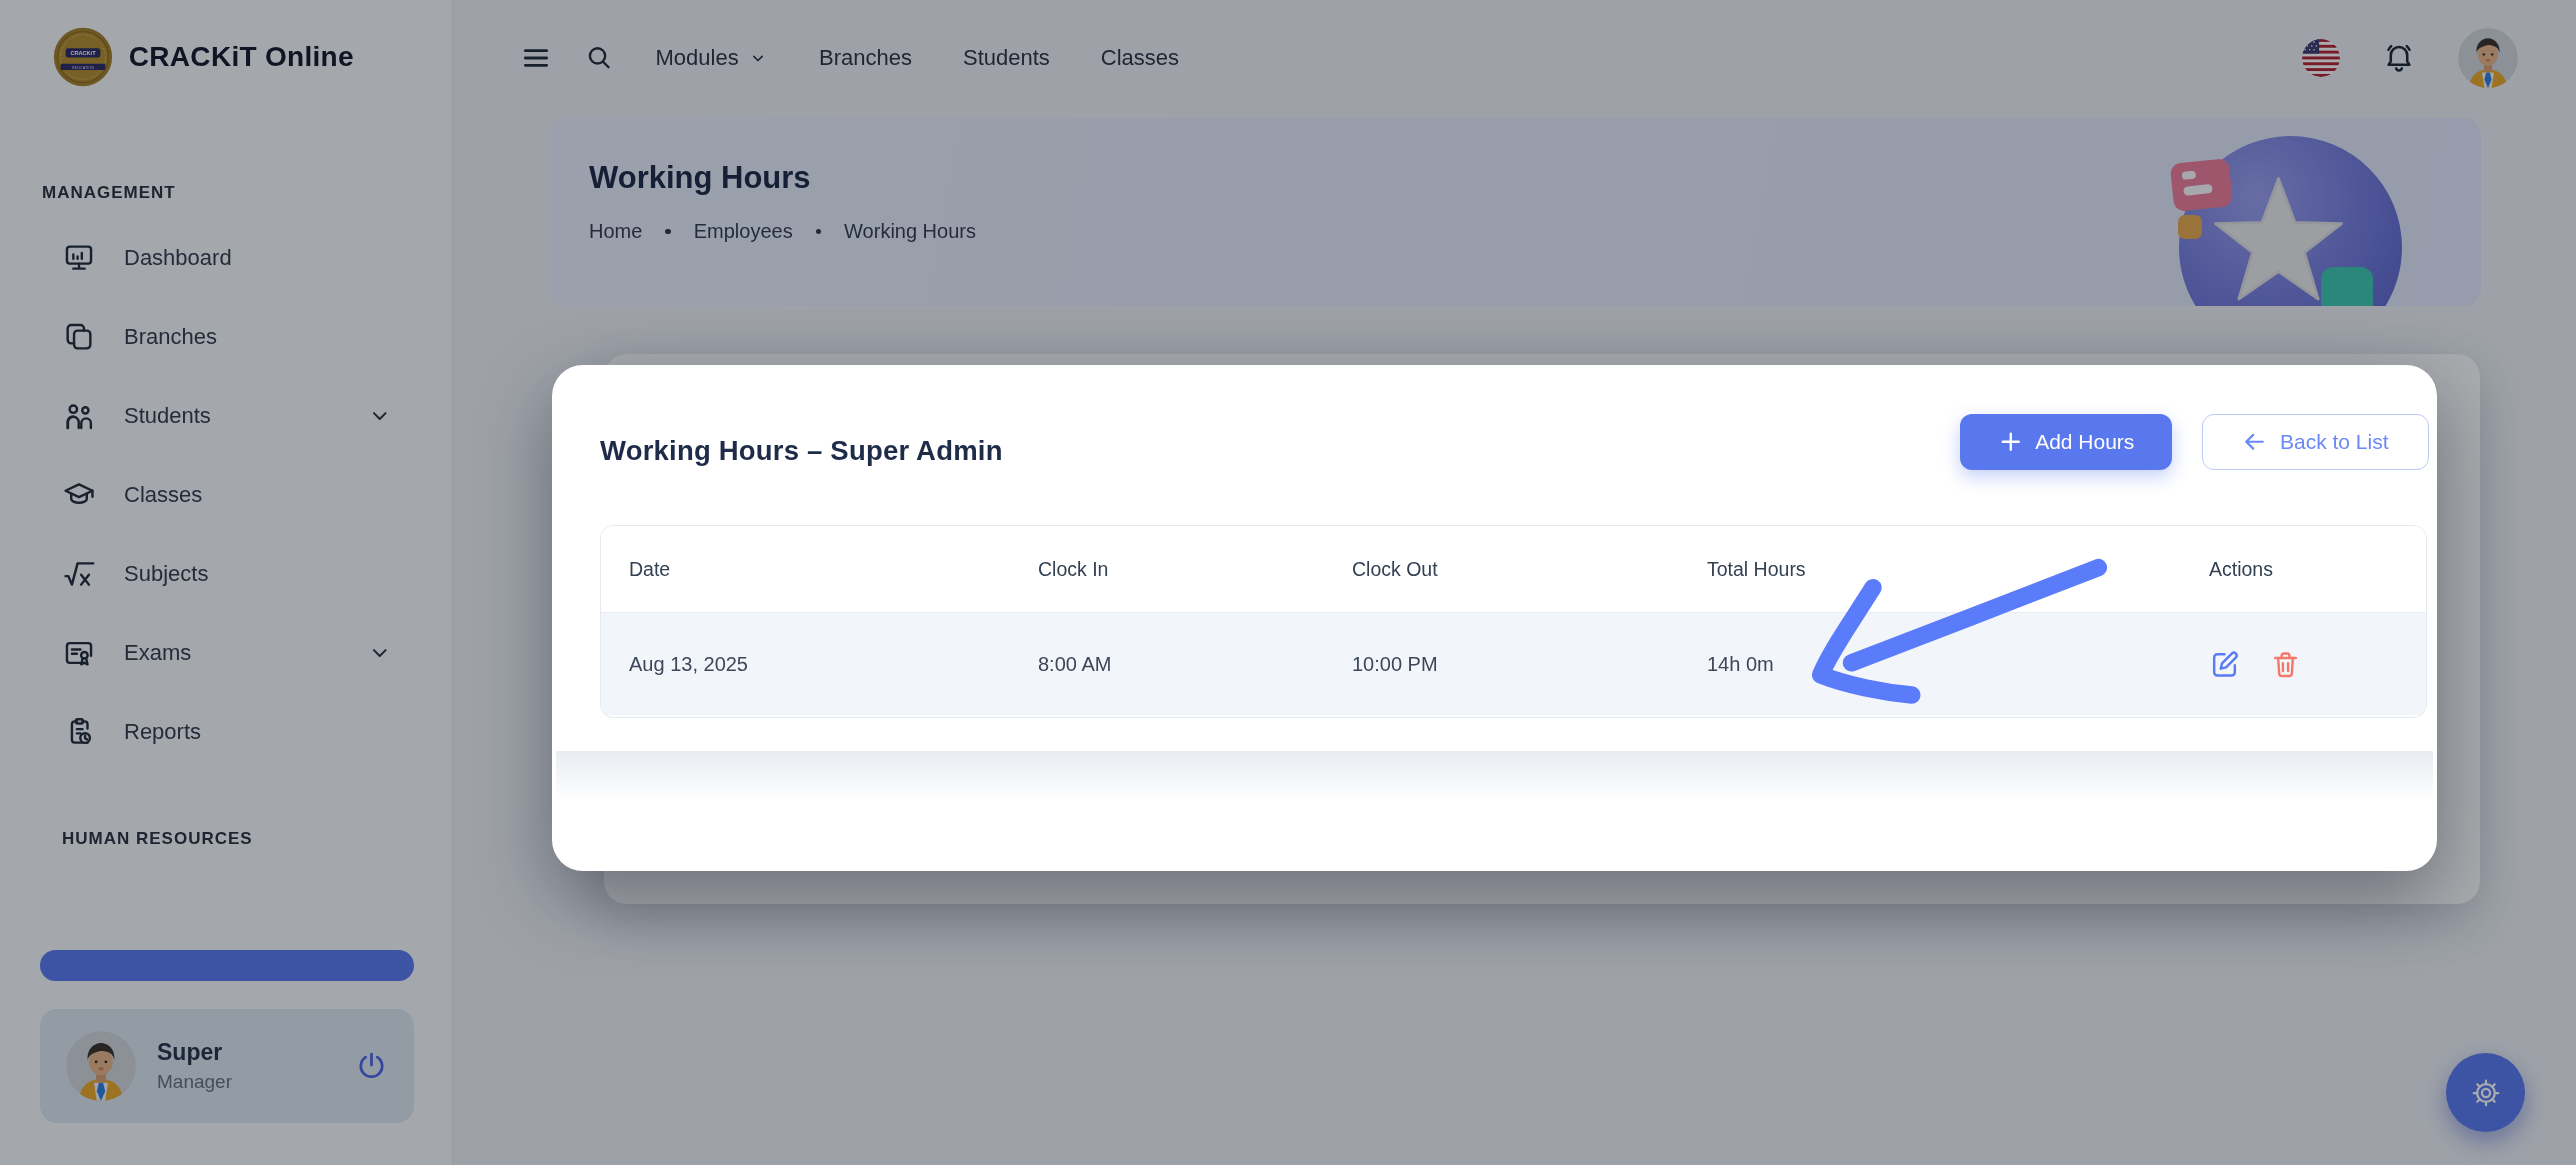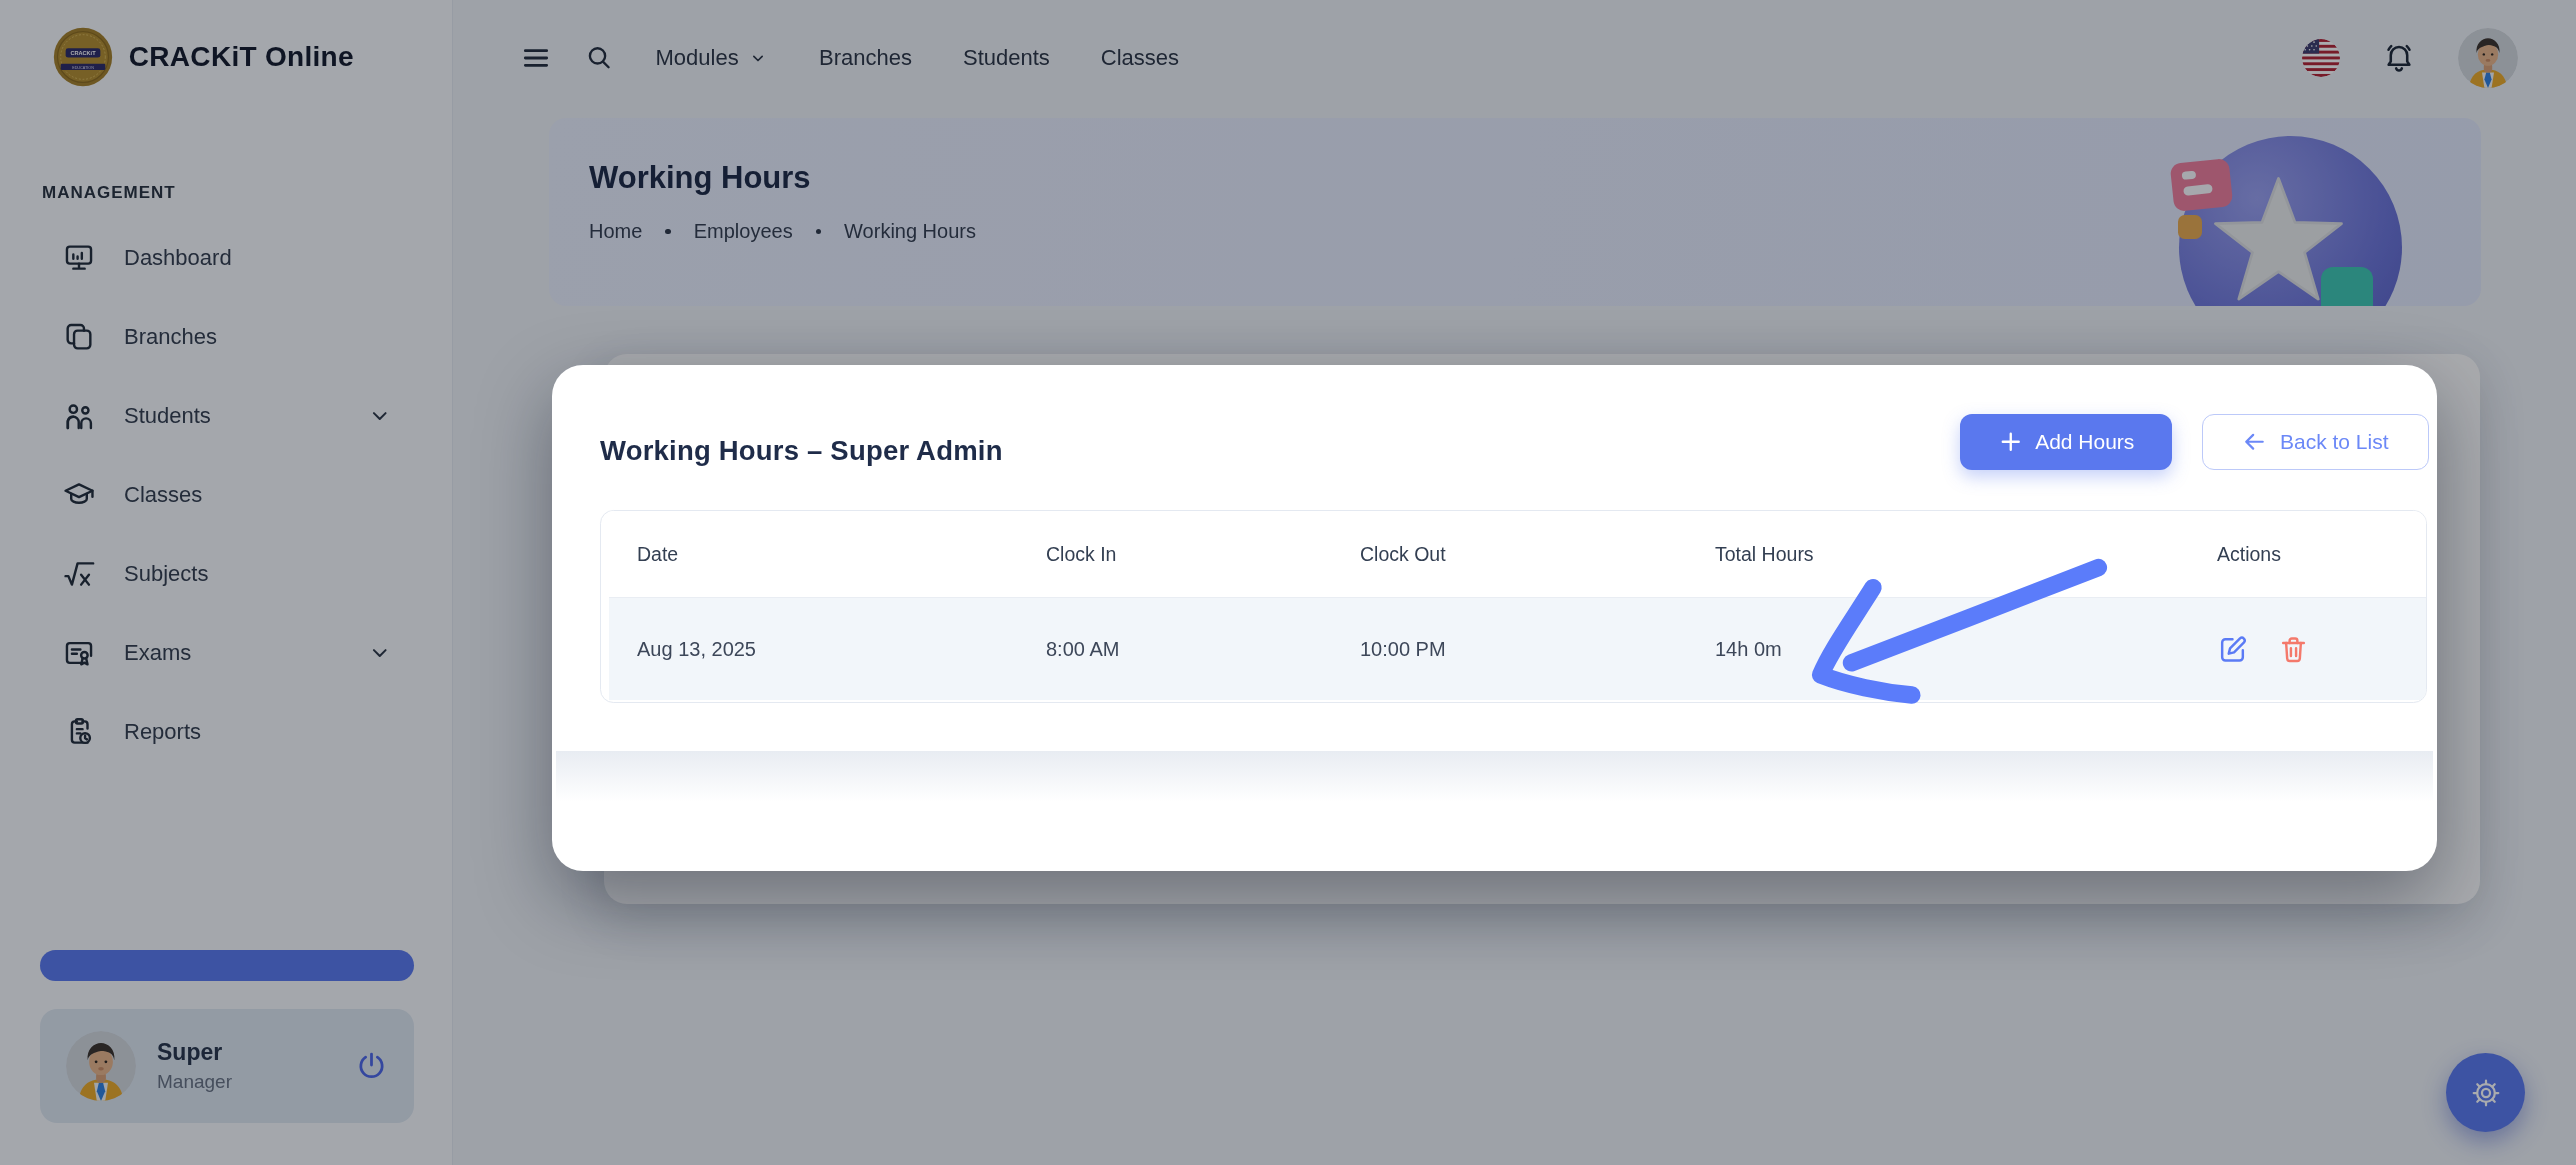--- a/index.html
+++ b/index.html
@@ -80,21 +80,21 @@
   
   .modal { position:absolute; left:552px; top:365px; width:1885px; height:506px; background:#fff; border-radius:31px;
            box-shadow:0 27px 74px rgba(8,16,34,.38); }
   .modal-title { position:absolute; left:48px; top:70px; font-size:27.5px; font-weight:bold; color:#1f2c49; letter-spacing:0.2px; }
   .btn { position:absolute; top:49px; height:56px; border-radius:12px; display:flex; align-items:center; justify-content:center;
          gap:12px; font-size:21px; cursor:pointer; white-space:nowrap; }
   .btn svg { width:25.5px; height:25.5px; }
   .btn-add { left:1408px; width:212px; background:#5a78ee; color:#ffffff; box-shadow:0 6.7px 17.4px rgba(90,120,238,.35); }
   .btn-back { left:1650px; width:227px; background:#ffffff; border:1.3px solid #bcc9f9; color:#6b88f7; }
 
-  .wh-table { position:absolute; left:48px; top:145px; width:1827px; height:193px; border:1.3px solid #e4e9f1; border-radius:13.4px; overflow:hidden; background:#fff;padding-left:8px; }
+  .wh-table { position:absolute; left:48px; top:160px; width:1827px; height:193px; border:1.3px solid #e4e9f1; border-radius:13.4px; overflow:hidden; background:#fff; }
   .t-grid { display:grid; grid-template-columns:409px 314px 355px 502px 1fr; align-items:center; padding-left:28px; }
   .t-head { height:87px; background:#ffffff; border-bottom:1.3px solid #e9edf3; font-size:19.5px; color:#333f52; }
   .t-row { height:102px; background:#f2f6fa; font-size:20px; color:#3d4759; }
   .actions-cell { display:flex; align-items:center; gap:29.5px; }
   .icon-btn { width:31px; height:31px; cursor:pointer; }
   .icon-btn svg { width:100%; height:100%; }
   .edit-btn { color:#5b7bf5; }
   .del-btn { color:#f4796b; }
 
   .modal-fade { position:absolute; left:4px; right:4px; top:386px; height:60px;
@@ -208,20 +208,21 @@
             <path d="M14.5 4.5h1.5a2 2 0 0 1 2 2v3 M18 19.5h-9a2 2 0 0 1-2-2V6.5a2 2 0 0 1 2-2h1.5"></path>
             <rect x="9.8" y="3" width="5" height="3" rx="1.2"></rect>
             <path d="M10.5 10h4 M10.5 13h2.5"></path>
             <circle cx="16.3" cy="16.3" r="3.4" fill="#f7f9fc"></circle>
             <path d="M16.3 14.6v1.8l1.3.8"></path>
           </svg>
         </span>
         <span>Reports</span>
       </div>
 
+      <div class="nav-label lbl-gap3">HUMAN RESOURCES</div>
     </nav>
 
     <div class="active-pill"></div>
 
     <div class="user-card">
       <div class="user-avatar">
         <svg viewBox="0 0 100 100">
           <circle cx="50" cy="50" r="50" fill="#d3d7dc"></circle>
           <path d="M18 100c2-22 15-31 32-31s30 9 32 31z" fill="#eca928"></path>
           <path d="M40 74h20l-4 26H44z" fill="#f3f5f7"></path>

